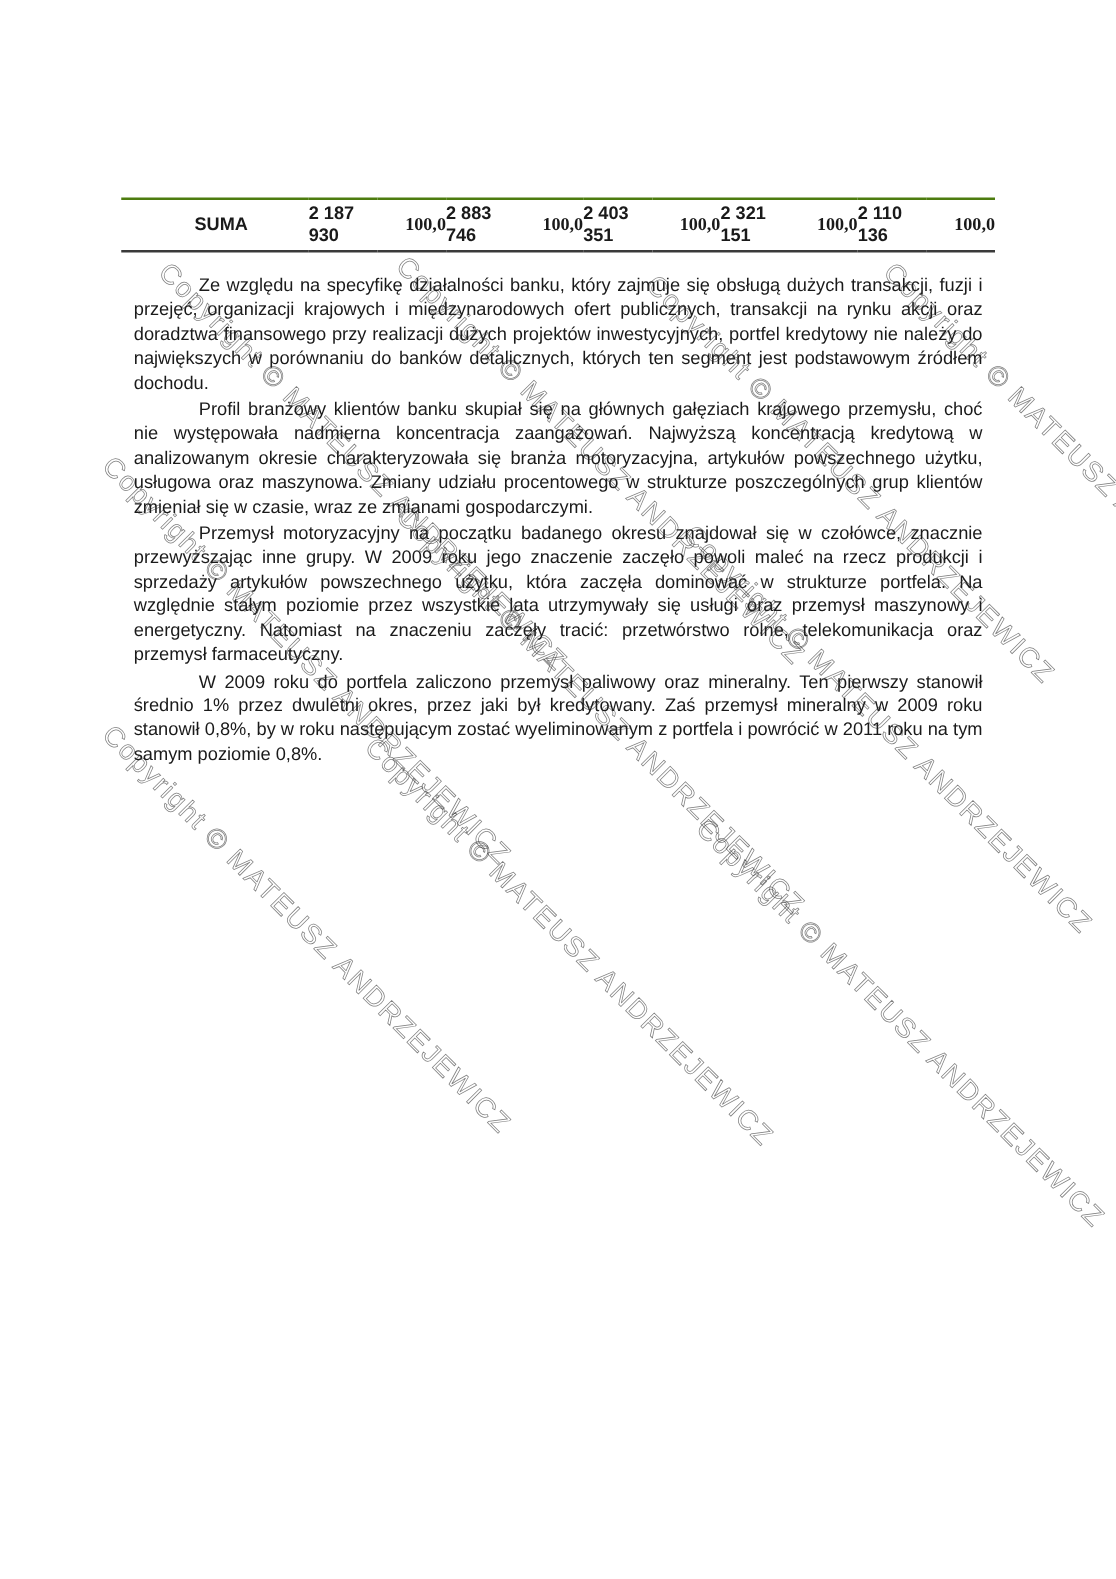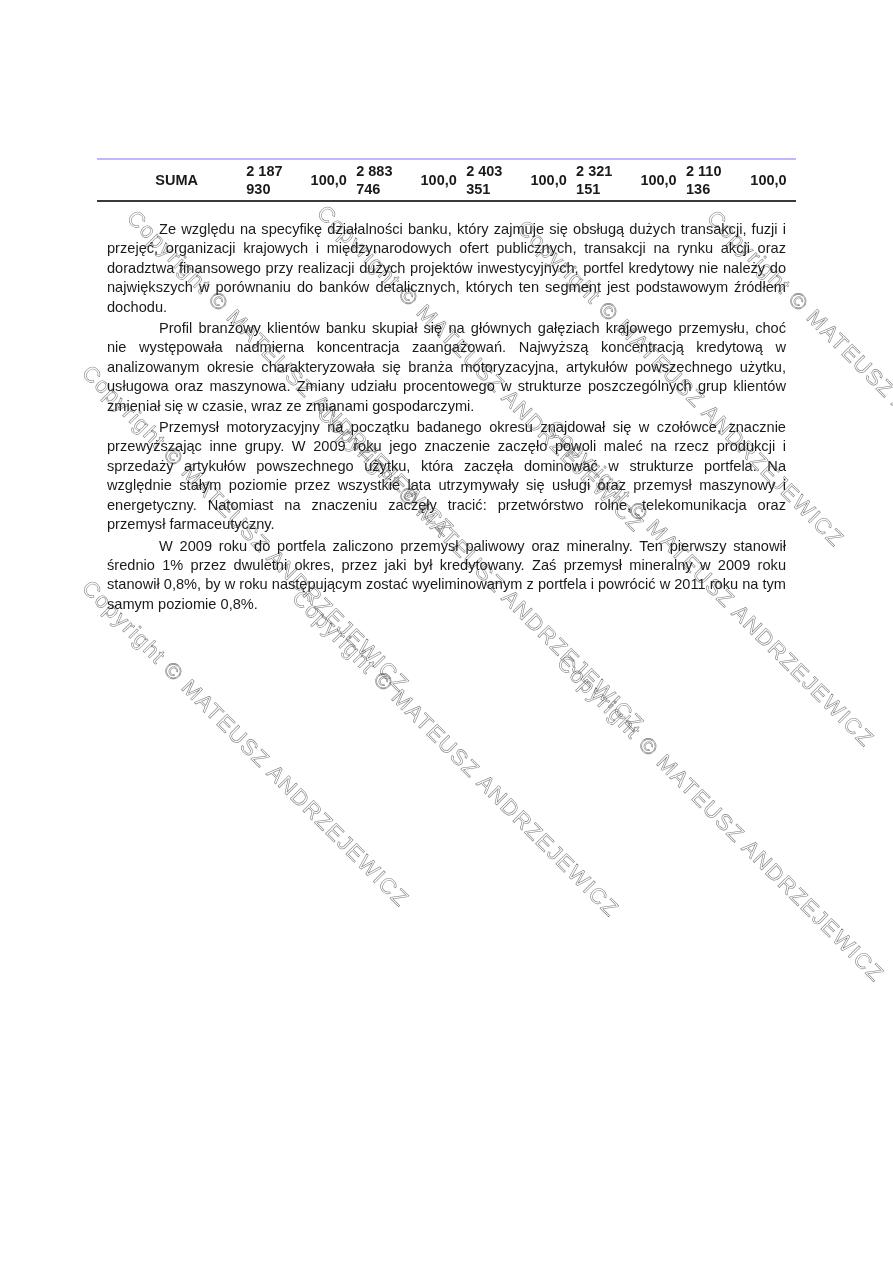--- a/index.html
+++ b/index.html
@@ -3,25 +3,25 @@
 <meta charset="utf-8">
 <style>
   html, body { margin: 0; padding: 0; background: #ffffff; }
   body { width: 893px; height: 1263px; position: relative; overflow: hidden;
          font-family: "Liberation Sans", "DejaVu Sans", sans-serif; color: #1a1a1a; }
   .page { position: absolute; left: 0; top: 0; width: 893px; height: 1263px; }
 
   .sum-table { position: absolute; left: 97px; top: 158px; width: 699px;
                border-collapse: collapse; font-weight: bold; font-size: 14.5px; }
   .sum-table td { padding: 0; height: 40px; vertical-align: middle; }
-  .sum-row { border-top: 2px solid #c4b5fd; border-bottom: 2px solid #3a3a3a; }
+  .sum-row { border-top: 2px solid #4d7c0f; border-bottom: 2px solid #3a3a3a; }
   .label-cell { width: 155px; text-align: center; padding-left: 10px !important; }
   .val-cell { text-align: left; line-height: 18px; width: 60px; }
   .val-cell span { display: block; }
-  .pct-cell { text-align: center; width: 58px; }
+  .pct-cell { text-align: right; width: 58px; font-family: Liberation Serif, serif; }
 
   .body-text { position: absolute; left: 105px; top: 218px; width: 683px;
                font-size: 14.6px; line-height: 19.4px; text-align: justify; }
   .body-text p { margin: 2px; text-indent: 52px; }
 
   .watermark { position: absolute; font-size: 22px; color: rgba(60,60,60,0.55);
                font-weight: normal; letter-spacing: 1.5px; white-space: nowrap;
                transform-origin: 0 0; transform: rotate(45deg); pointer-events: none;
                -webkit-text-stroke: 0.6px rgba(40,40,40,0.6); color: rgba(255,255,255,0); }
 </style>

